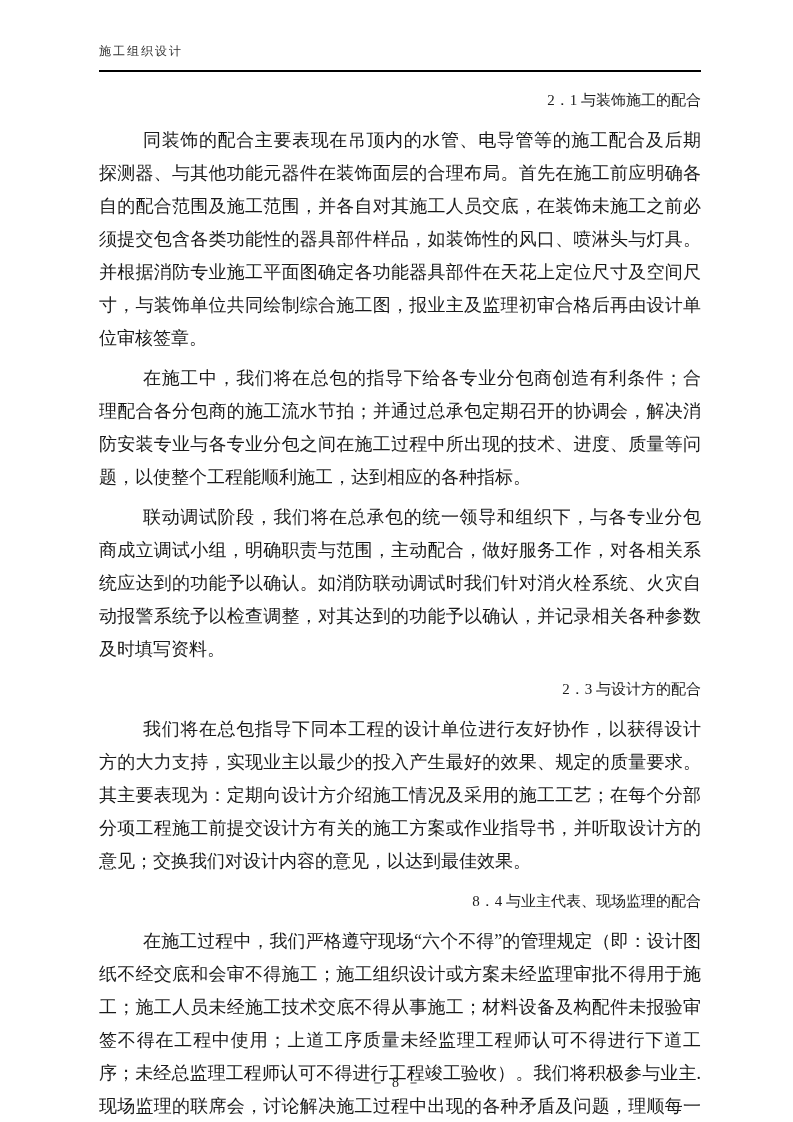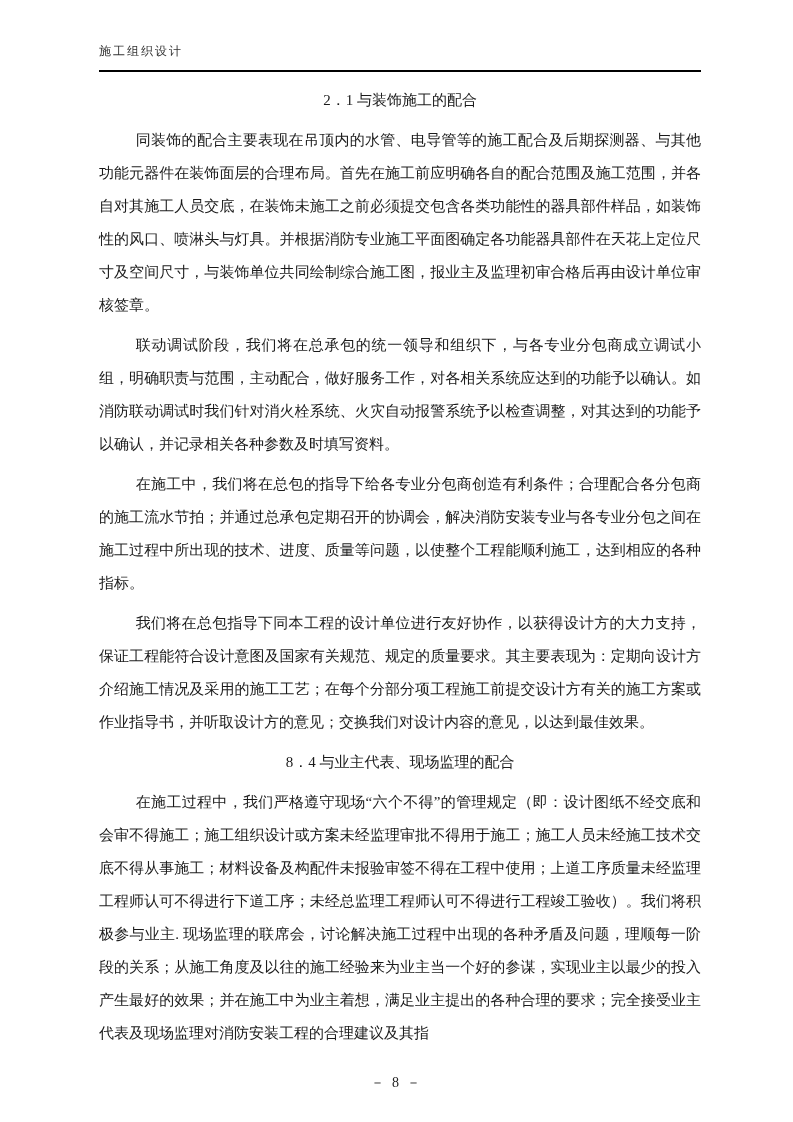--- a/index.html
+++ b/index.html
@@ -31,27 +31,27 @@
     margin: 10px 0 0 0;
   }
   .content {
     text-align: justify;
   }
   .section-heading {
     font-size: 15px;
     font-weight: normal;
     line-height: 33px;
     margin: 2px 0 7px 0;
-    text-align: center;
+    text-align: right;
   }
   .section-heading.first {
     margin-top: 12px;
   }
   .para {
-    font-size: 15px;
+    font-size: 18px;
     line-height: 33px;
     margin: 0 0 7px 0;
     text-indent: 2.45em;
     text-align: justify;
   }
   .doc-footer {
     position: absolute;
     left: 0;
     right: 0;
     bottom: 34px;
@@ -63,20 +63,21 @@
 </style>
 </head>
 <body>
 
 <div class="page">
   <div class="doc-header">施工组织设计</div>
   <hr class="doc-header-rule">
   <div class="content">
       <h2 class="section-heading first">2．1 与装饰施工的配合</h2>
       <p class="para">同装饰的配合主要表现在吊顶内的水管、电导管等的施工配合及后期探测器、与其他功能元器件在装饰面层的合理布局。首先在施工前应明确各自的配合范围及施工范围，并各自对其施工人员交底，在装饰未施工之前必须提交包含各类功能性的器具部件样品，如装饰性的风口、喷淋头与灯具。并根据消防专业施工平面图确定各功能器具部件在天花上定位尺寸及空间尺寸，与装饰单位共同绘制综合施工图，报业主及监理初审合格后再由设计单位审核签章。</p>
+      <p class="para">在施工中，我们将在总包的指导下给各专业分包商创造有利条件；合理配合各分包商的施工流水节拍；并通过总承包定期召开的协调会，解决消防安装专业与各专业分包之间在施工过程中所出现的技术、进度、质量等问题，以使整个工程能顺利施工，达到相应的各种指标。</p>
       <p class="para">联动调试阶段，我们将在总承包的统一领导和组织下，与各专业分包商成立调试小组，明确职责与范围，主动配合，做好服务工作，对各相关系统应达到的功能予以确认。如消防联动调试时我们针对消火栓系统、火灾自动报警系统予以检查调整，对其达到的功能予以确认，并记录相关各种参数及时填写资料。</p>
-      <p class="para">在施工中，我们将在总包的指导下给各专业分包商创造有利条件；合理配合各分包商的施工流水节拍；并通过总承包定期召开的协调会，解决消防安装专业与各专业分包之间在施工过程中所出现的技术、进度、质量等问题，以使整个工程能顺利施工，达到相应的各种指标。</p>
-      <p class="para">我们将在总包指导下同本工程的设计单位进行友好协作，以获得设计方的大力支持，保证工程能符合设计意图及国家有关规范、规定的质量要求。其主要表现为：定期向设计方介绍施工情况及采用的施工工艺；在每个分部分项工程施工前提交设计方有关的施工方案或作业指导书，并听取设计方的意见；交换我们对设计内容的意见，以达到最佳效果。</p>
+      <h2 class="section-heading">2．3 与设计方的配合</h2>
+      <p class="para">我们将在总包指导下同本工程的设计单位进行友好协作，以获得设计方的大力支持，实现业主以最少的投入产生最好的效果、规定的质量要求。其主要表现为：定期向设计方介绍施工情况及采用的施工工艺；在每个分部分项工程施工前提交设计方有关的施工方案或作业指导书，并听取设计方的意见；交换我们对设计内容的意见，以达到最佳效果。</p>
       <h2 class="section-heading">8．4 与业主代表、现场监理的配合</h2>
       <p class="para">在施工过程中，我们严格遵守现场“六个不得”的管理规定（即：设计图纸不经交底和会审不得施工；施工组织设计或方案未经监理审批不得用于施工；施工人员未经施工技术交底不得从事施工；材料设备及构配件未报验审签不得在工程中使用；上道工序质量未经监理工程师认可不得进行下道工序；未经总监理工程师认可不得进行工程竣工验收）。我们将积极参与业主. 现场监理的联席会，讨论解决施工过程中出现的各种矛盾及问题，理顺每一阶段的关系；从施工角度及以往的施工经验来为业主当一个好的参谋，实现业主以最少的投入产生最好的效果；并在施工中为业主着想，满足业主提出的各种合理的要求；完全接受业主代表及现场监理对消防安装工程的合理建议及其指</p>
     </div>
   <div class="doc-footer">－ 8 －</div>
 </div>
 
 </body></html>

